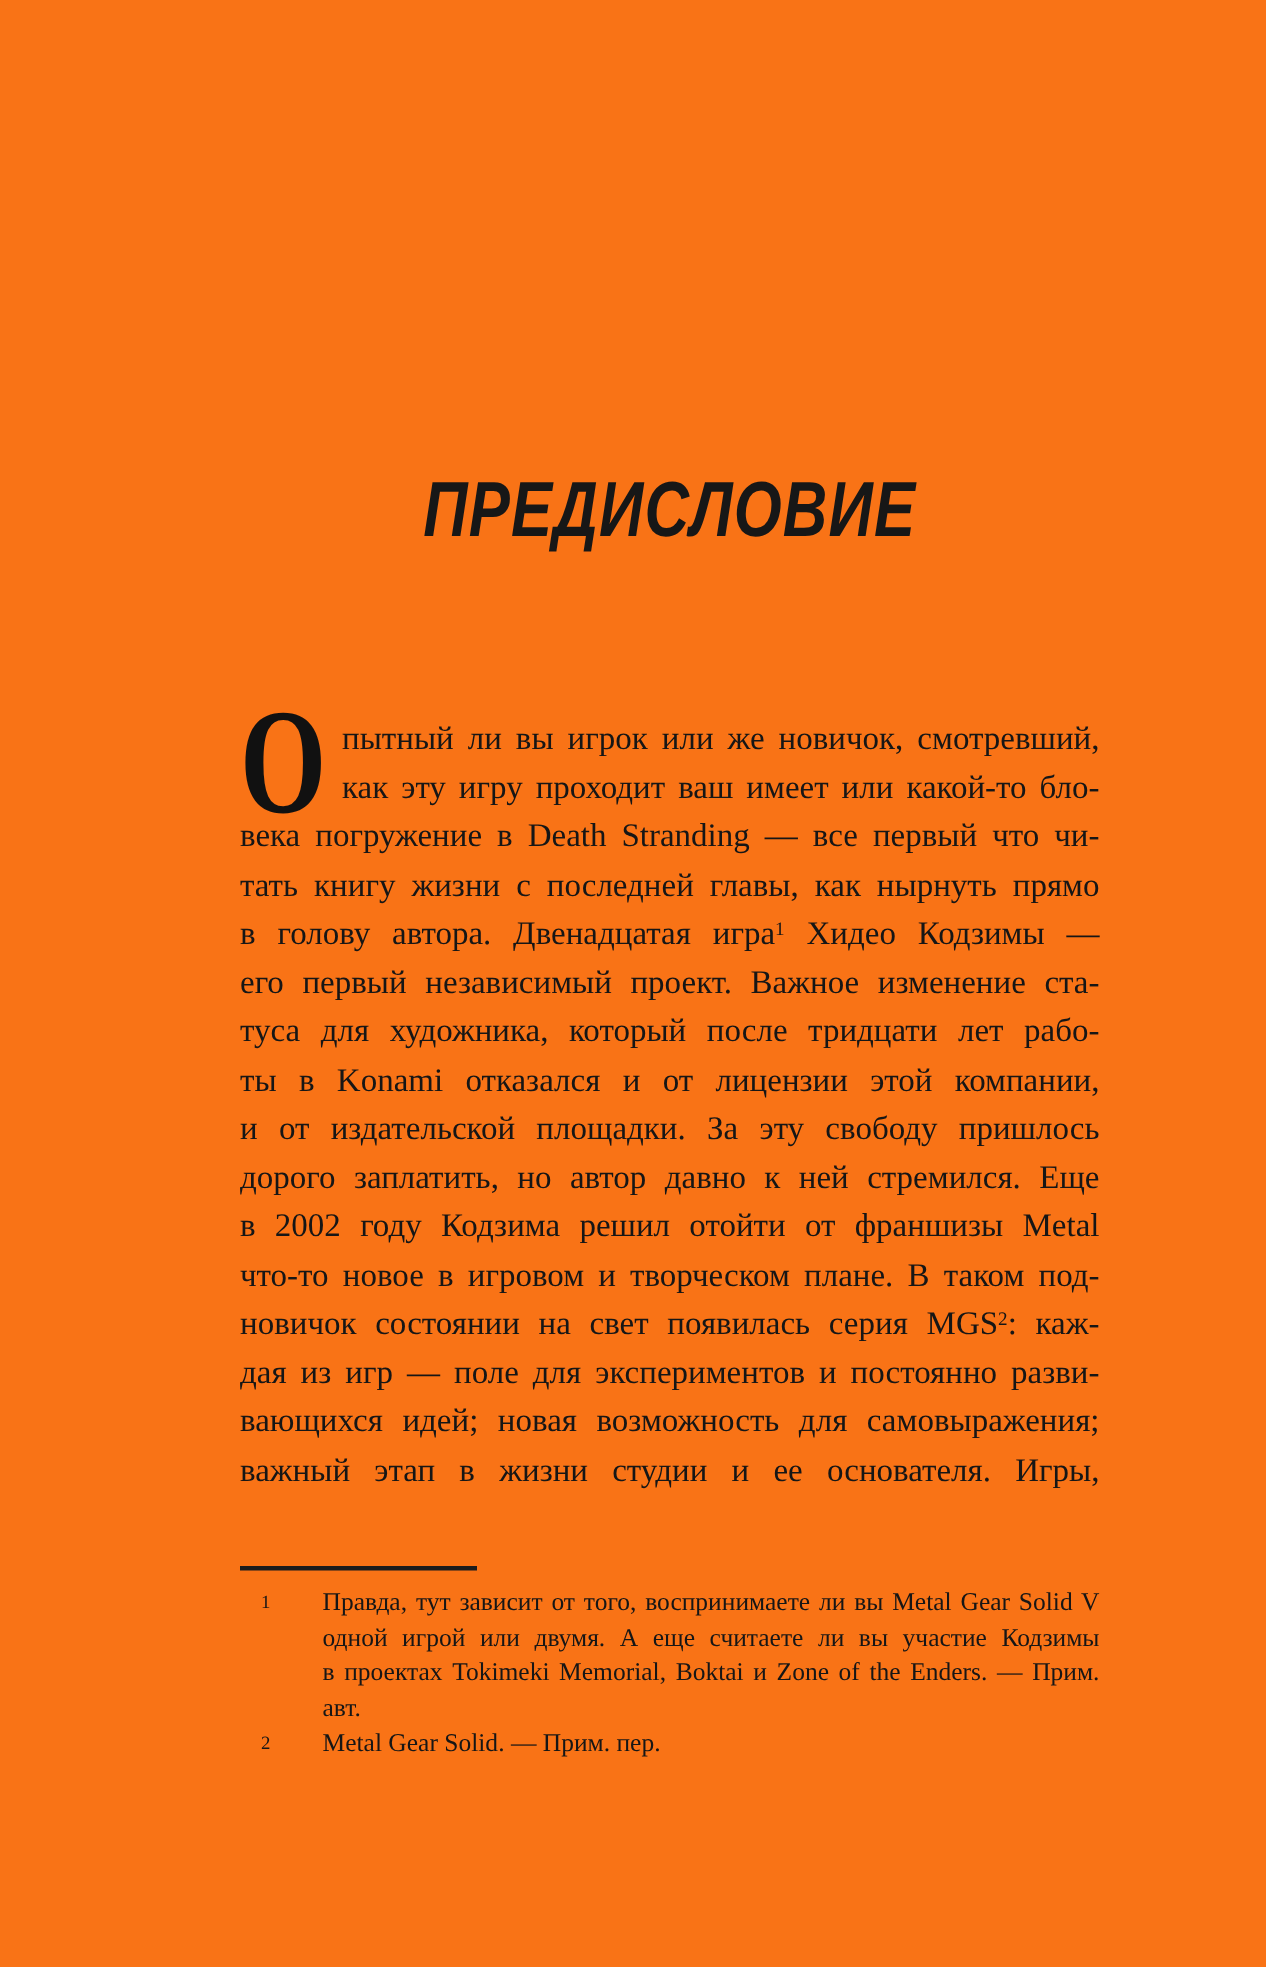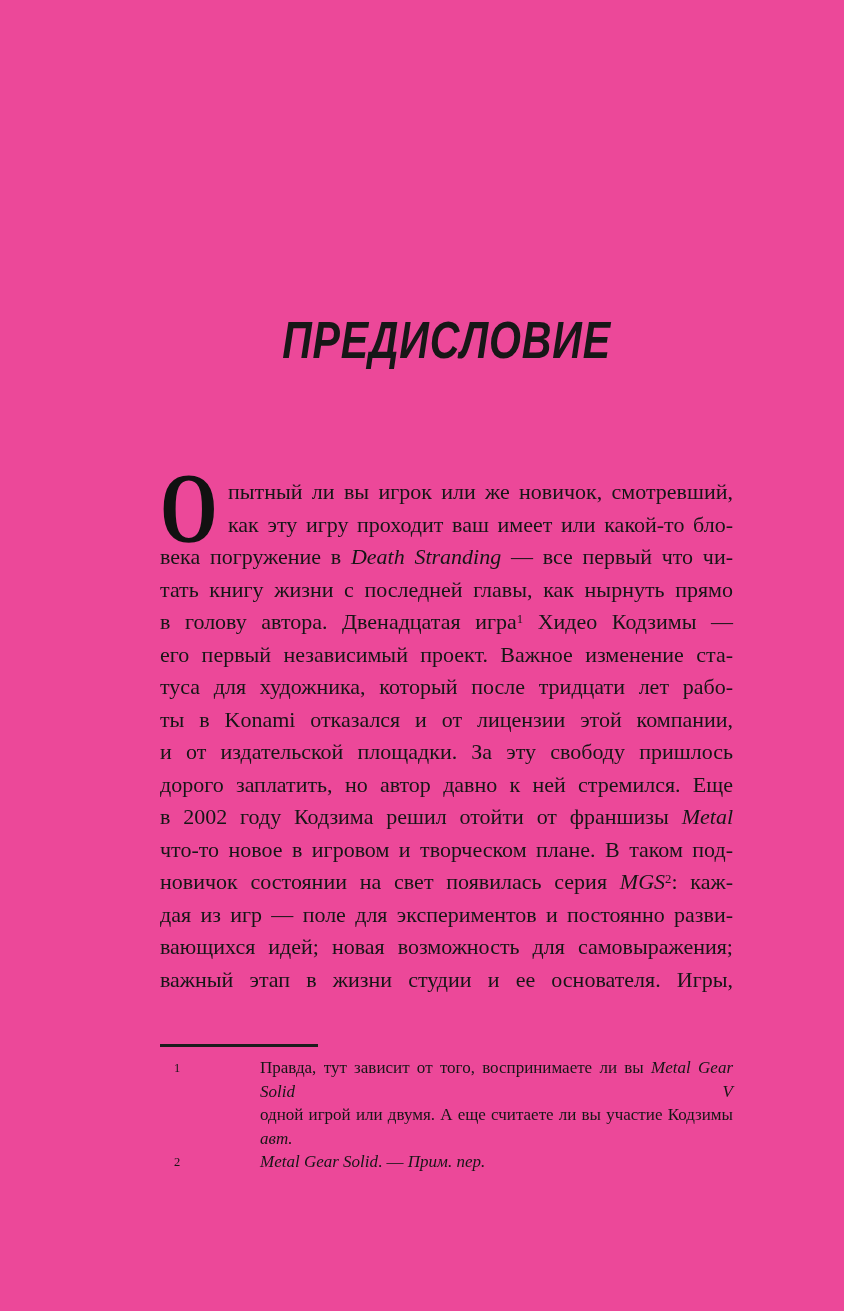--- a/index.html
+++ b/index.html
@@ -1,21 +1,21 @@
 <!DOCTYPE html>
 <html lang="ru"><head>
 <meta charset="utf-8">
 <style>
   html, body { margin: 0; padding: 0; background: #e8e8e8; }
   .page {
     position: relative;
     width: 844px;
     height: 1311px;
     margin: 0 auto;
-    background: #ec4899;
+    background: #f97316;
     color: #161616;
     font-family: "Liberation Serif", "DejaVu Serif", serif;
     overflow: hidden;
   }
   .chapter-title {
     position: absolute;
     top: 314px;
     left: 160px;
     width: 573px;
     text-align: center;
@@ -52,21 +52,21 @@
   }
   .tline {
     text-align: justify;
     text-align-last: justify;
     -moz-text-align-last: justify;
   }
   .tline.last {
     text-align-last: left;
     -moz-text-align-last: left;
   }
-  .it { font-style: italic; }
+  .it { }
   sup {
     font-size: 0.58em;
     line-height: 0;
     vertical-align: baseline;
     position: relative;
     top: -0.45em;
   }
   .footnotes {
     position: absolute;
     top: 1044px;
@@ -82,21 +82,21 @@
     margin: 0 0 9px 0;
   }
   .fn { display: flex; align-items: flex-start; }
   .fn-marker {
     width: 55px;
     box-sizing: border-box;
     padding: 1px 0 0 14px;
     font-size: 12.5px;
     flex: 0 0 55px;
   }
-  .fn-text { flex: 1 1 auto; min-width: 0; margin-left: 45px; }
+  .fn-text { flex: 1 1 auto; min-width: 0; }
 </style>
 </head>
 <body>
 
 <div class="page">
 
   <div class="chapter-title">ПРЕДИСЛОВИЕ</div>
 
   <div class="body-block">
     <div class="drop-cap">О</div>
@@ -121,20 +121,21 @@
   </div>
 
   <div class="footnotes">
     <div class="fn-rule"></div>
 
     <div class="fn">
       <div class="fn-marker">1</div>
       <div class="fn-text">
           <div class="tline"><span>Правда, тут зависит от того, воспринимаете ли вы </span><span class="it">Metal Gear Solid V</span></div>
           <div class="tline"><span>одной игрой или двумя. А еще считаете ли вы участие Кодзимы</span></div>
+          <div class="tline"><span>в проектах </span><span class="it">Tokimeki Memorial, Boktai</span><span> и </span><span class="it">Zone of the Enders</span><span>. — </span><span class="it">Прим.</span></div>
           <div class="tline last"><span class="it">авт.</span></div>
         </div>
     </div>
 
     <div class="fn">
       <div class="fn-marker">2</div>
       <div class="fn-text">
           <div class="tline last"><span class="it">Metal Gear Solid</span><span>. — </span><span class="it">Прим. пер.</span></div>
         </div>
     </div>

